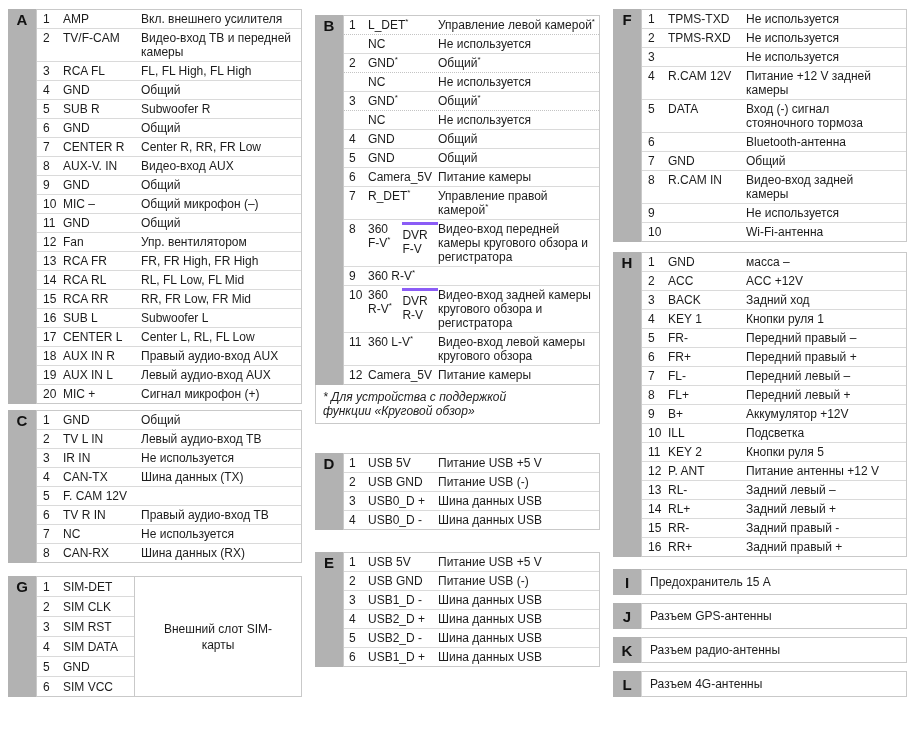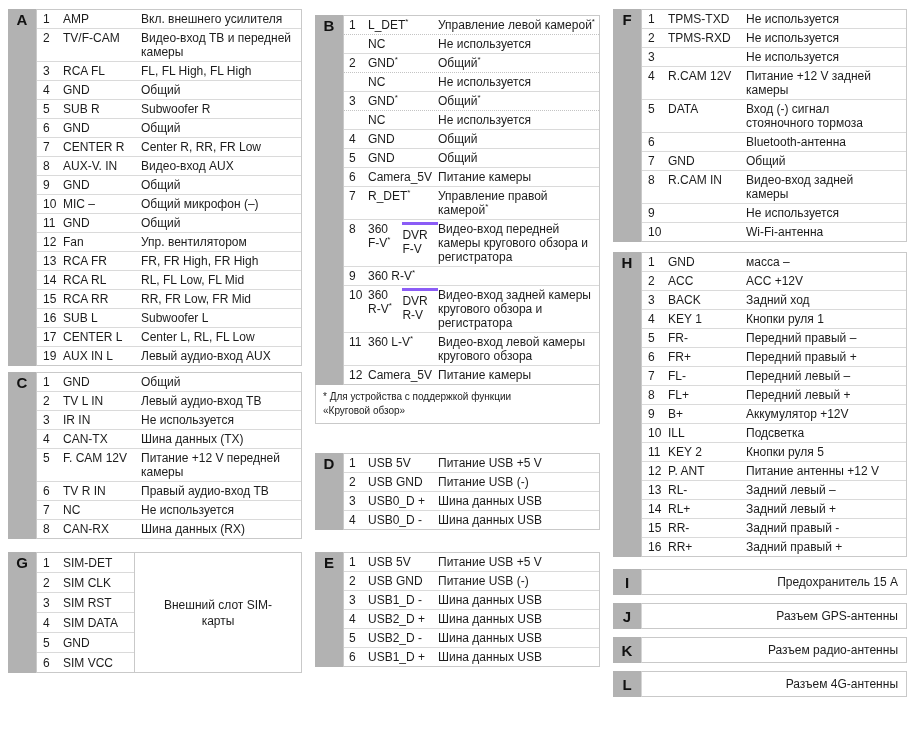--- a/index.html
+++ b/index.html
@@ -41,36 +41,36 @@
   .col-middle .pin{width:24px;padding-left:5px;}
   .col-middle .name{width:70px;}
   .col-right .desc{padding-right:14px;}
 
   .name.stack{display:flex;flex-direction:row;padding-right:0;}
   .nm{padding:0 8px 3px 0;}
   .nm + .nm{border-top:3px solid #8b5cf6;padding-top:3px;}
 
   .footnote{
     border:1px solid #c9c9c9;border-top:none;
-    font-size:10px;line-height:14px;
+    font-style:italic;font-size:12px;line-height:14px;
     padding:5px 58px 5px 7px;color:#222;
   }
 
   .gwrap{display:flex;align-items:stretch;}
   .g-left{width:97px;flex:none;border-right:1px solid #c9c9c9;}
   .g-left .row{padding:2.5px 0;}
   .g-left .row + .row{border-top:1px solid #dadada;}
   .g-left .name{width:auto;flex:1;}
   .g-note{flex:1;display:flex;align-items:center;justify-content:center;
     text-align:center;padding:0 26px;line-height:16px;}
 
   .single{display:flex;align-items:stretch;margin-bottom:8px;}
   .single .letter{display:flex;align-items:center;justify-content:center;padding:0;}
   .single .text{flex:1;border:1px solid #c9c9c9;border-left-color:#d5d5d5;
-    padding:5px 8px;line-height:14px;text-align:right;}
+    padding:5px 8px;line-height:14px;}
 
   sup{font-size:8px;line-height:0;vertical-align:super;}
 </style>
 </head>
 <body>
 
 <div class="page">
   <div class="col col-left">
       <div class="tablewrap t-A">
         <div class="pintable">
@@ -190,23 +190,37 @@
             </div>
             <div class="group">
               <div class="row">
                 <div class="pin">17</div>
                 <div class="name">CENTER L</div>
                 <div class="desc">Center L, RL, FL Low</div>
               </div>
             </div>
             <div class="group">
               <div class="row">
+                <div class="pin">18</div>
+                <div class="name">AUX IN R</div>
+                <div class="desc">Правый аудио-вход AUX</div>
+              </div>
+            </div>
+            <div class="group">
+              <div class="row">
                 <div class="pin">19</div>
                 <div class="name">AUX IN L</div>
                 <div class="desc">Левый аудио-вход AUX</div>
+              </div>
+            </div>
+            <div class="group">
+              <div class="row">
+                <div class="pin">20</div>
+                <div class="name">MIC +</div>
+                <div class="desc">Сигнал микрофон (+)</div>
               </div>
             </div>
           </div>
         </div>
       </div>
       <div class="tablewrap t-C">
         <div class="pintable">
           <div class="letter">C</div>
           <div class="content">
             <div class="group">
@@ -234,21 +248,20 @@
               <div class="row">
                 <div class="pin">4</div>
                 <div class="name">CAN-TX</div>
                 <div class="desc">Шина данных (TX)</div>
               </div>
             </div>
             <div class="group">
               <div class="row">
                 <div class="pin">5</div>
                 <div class="name">F. CAM 12V</div>
-                <div class="desc">Питание +12 V передней камеры</div>
               </div>
             </div>
             <div class="group">
               <div class="row">
                 <div class="pin">6</div>
                 <div class="name">TV R IN</div>
                 <div class="desc">Правый аудио-вход ТВ</div>
               </div>
             </div>
             <div class="group">

